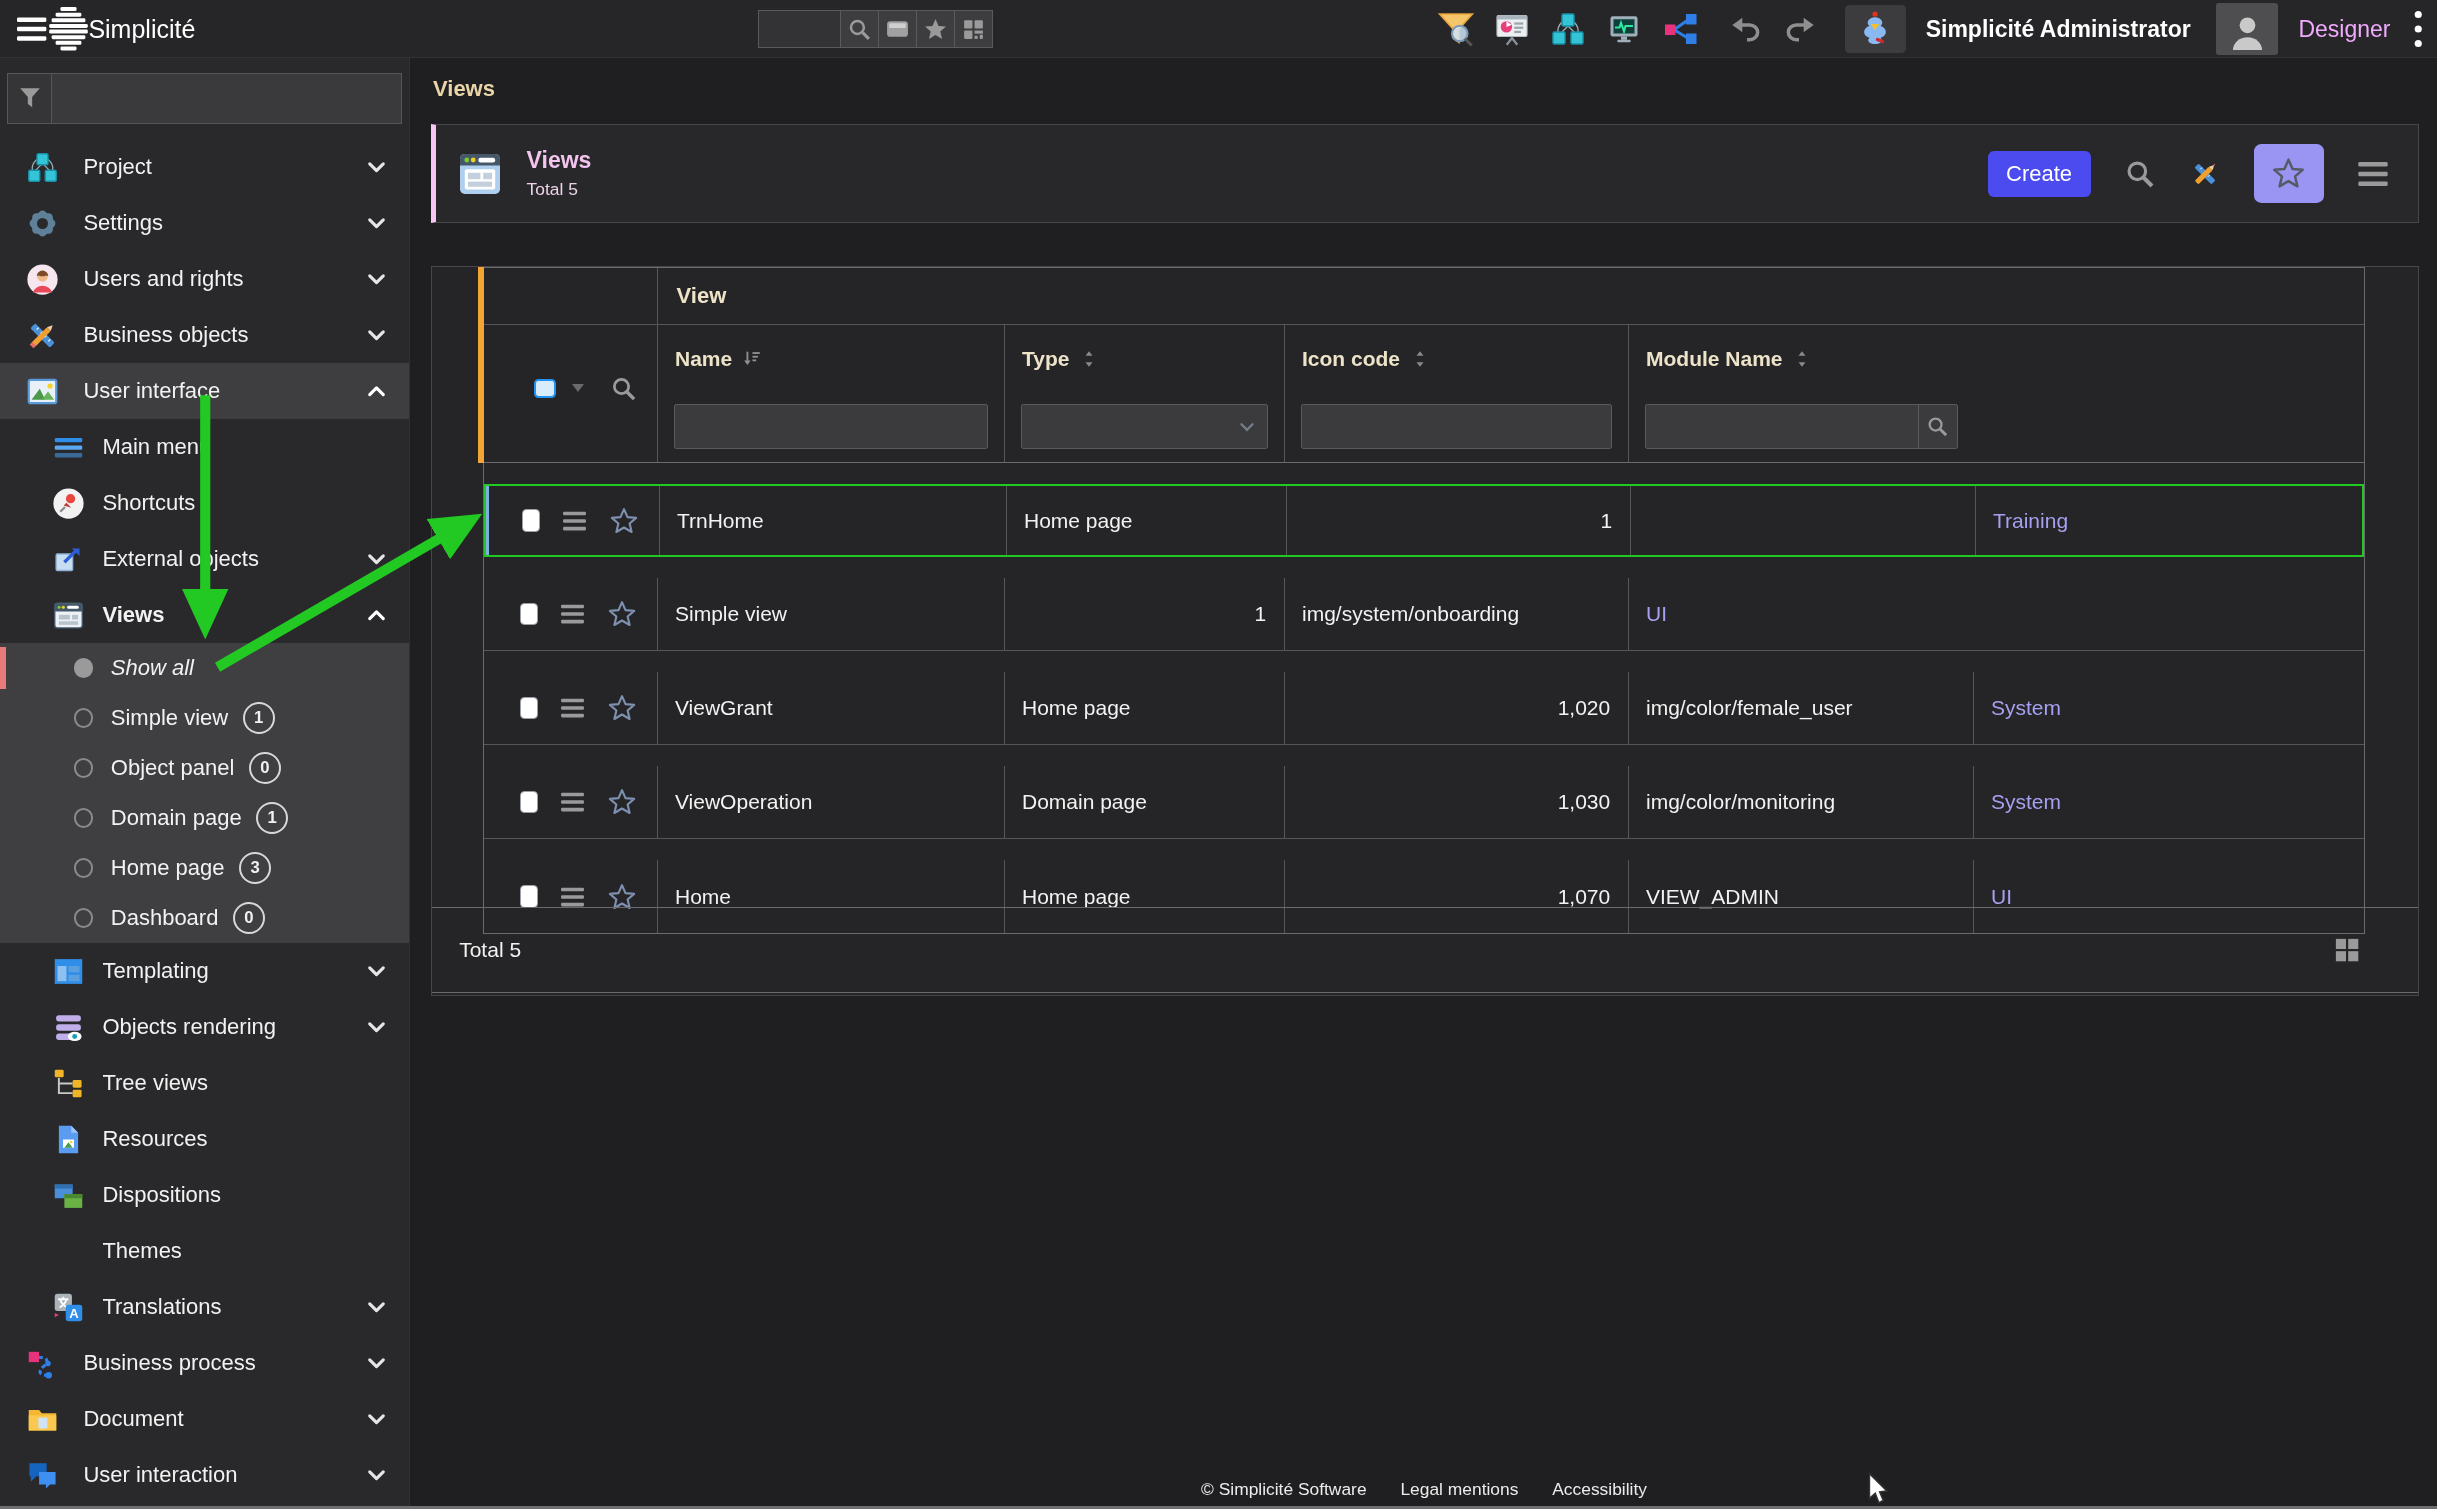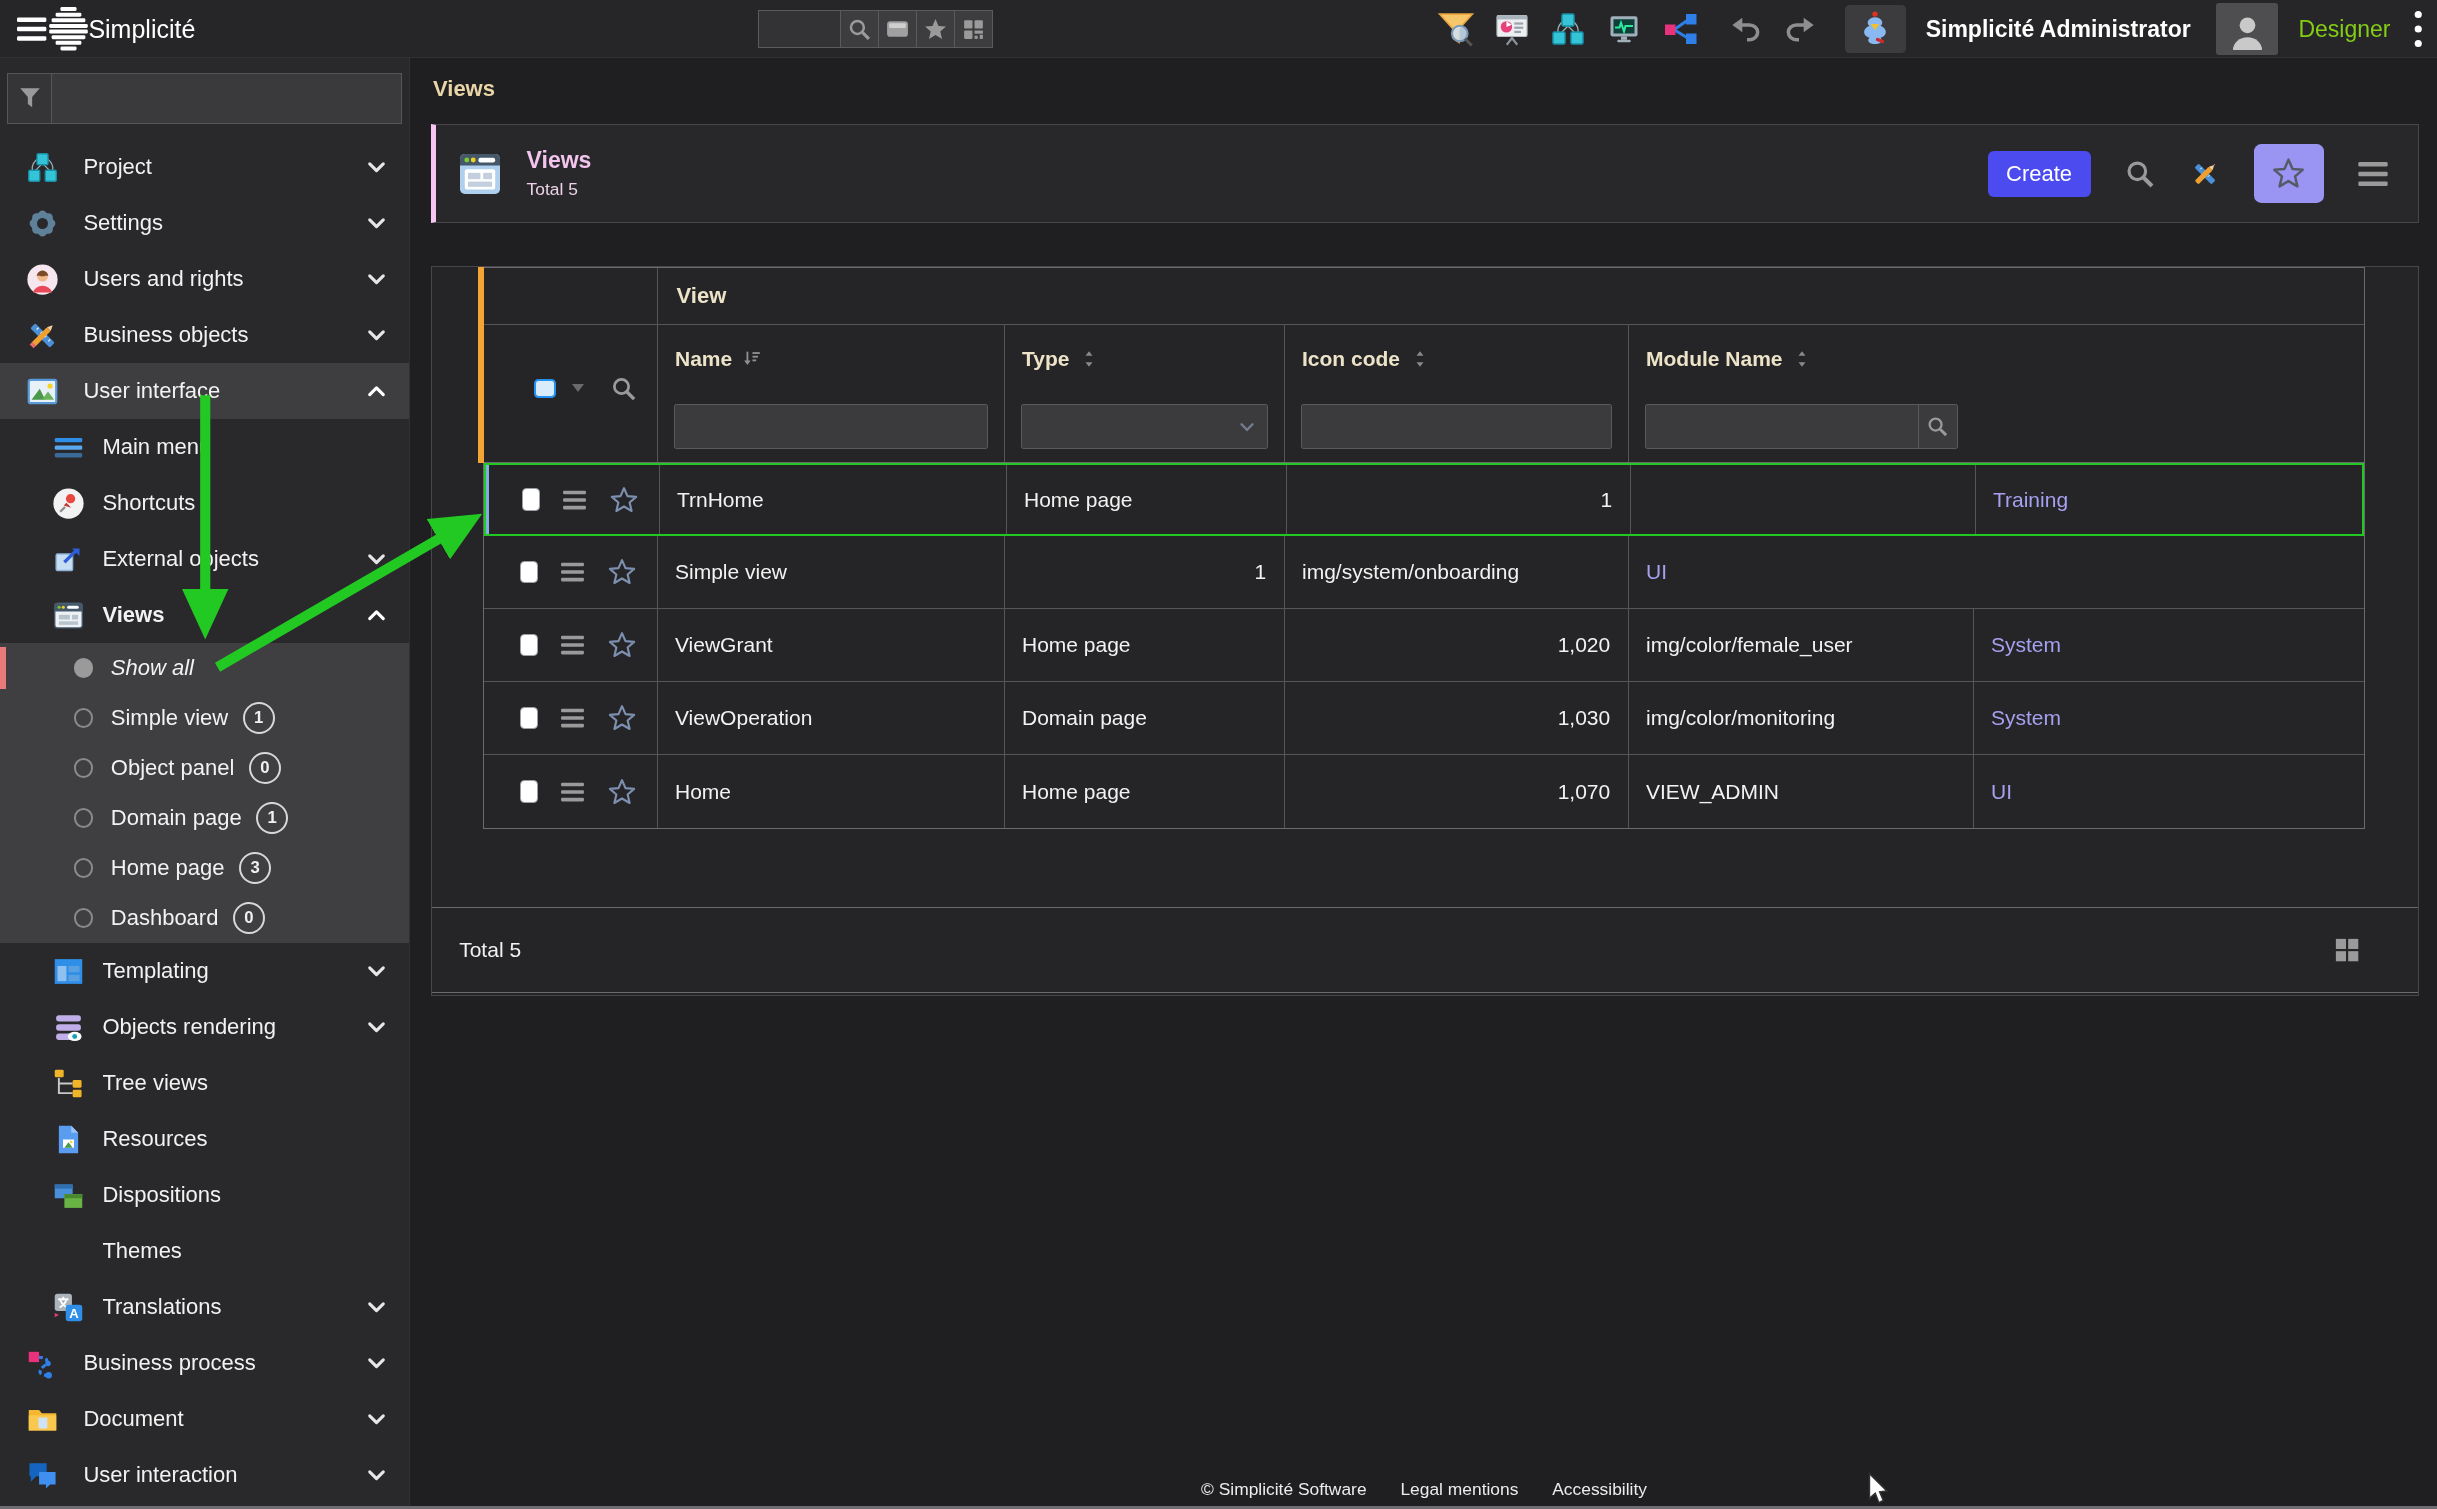--- a/index.html
+++ b/index.html
@@ -21,21 +21,21 @@
             display:flex; align-items:center; justify-content:center; }
   .sg-btn .ico { width:25px; height:25px; }
   .tb-right { position:absolute; right:13px; top:0; height:58px; display:flex; align-items:center; gap:20px; }
   .tb-ico { width:36px; height:36px; }
   .tb-ico-s { width:32px; height:32px; }
   .genie-box { width:61px; height:48px; background:#3c3c3e; border-radius:4.4px; display:flex; align-items:center; justify-content:center; margin-left:10px; }
   .genie-box .ico { width:38px; height:38px; }
   .admin-label { font-size:23px; font-weight:bold; color:#fff; margin-right:5.8px; }
   .avatar-box { width:62px; height:52px; background:#4e4e50; border-radius:2.9px; display:flex; align-items:end; justify-content:center; overflow:hidden; }
   .avatar-box .ico { width:41px; height:44px; }
-  .profile-label { font-size:23px; color:#84cc16; }
+  .profile-label { font-size:23px; color:#f0abfc; }
   .kebab { width:14.5px; height:38px; }
 
   
   .sidebar { position:absolute; left:0; top:58px; width:410px; bottom:0; background:#29292b; border-right:1.5px solid #313134; z-index:4; }
   .filter-bar { position:absolute; left:7.3px; top:14.5px; width:395px; height:51px; display:flex; }
   .filter-btn { width:45px; background:#353537; border:1.5px solid #56565a; display:flex; align-items:center; justify-content:center; }
   .filter-btn .ico { width:26px; height:26px; }
   .filter-input { flex:1; background:#3a3a3d; border:1.5px solid #56565a; border-left:none; outline:none; color:#eee; font-size:19px; padding:0 10px; }
   .nav { position:absolute; left:0; top:81px; right:0; }
   .side-item { position:relative; display:flex; align-items:center; height:56px; cursor:pointer; }
@@ -89,21 +89,21 @@
               border:1.5px solid #5a5a5e; border-radius:2.2px; display:flex; align-items:center; }
   .h-filter input { flex:1; min-width:0; height:100%; background:transparent; border:none; outline:none; color:#eee; font-size:19px; padding:0 8.7px; }
   .sel-chev { width:22px; height:22px; margin-right:8.7px; opacity:.7; }
   .mini-search { width:39px; height:100%; border-left:1.5px solid #5a5a5e; display:flex; align-items:center; justify-content:center; }
   .mini-search .ico { width:23px; height:23px; }
   .tools-head { display:flex; align-items:center; gap:14.5px; padding-top:27.6px; padding-left:33px; }
   .cb-blue { width:22px; height:19.6px; background:#d9ecfc; border:2.2px solid #2492f0; border-radius:4.4px; }
   .cb-tri { width:0; height:0; border-left:6.5px solid transparent; border-right:6.5px solid transparent; border-top:8px solid #6a6a6a; margin-left:1.5px; }
   .hd-mag { width:27.6px; height:27.6px; margin-left:11.6px; }
 
-  .trow { display:grid; grid-template-columns:174px 347px 280px 344px 345px 388px; height:73px; border-bottom:1.5px solid #55555a; position:relative; }
+  .trow { display:grid; grid-template-columns:174px 347px 280px 344px 345px 388px; height:73px; border-bottom:1.5px solid #55555a; position:relative;margin-top:21px; }
   .trow:last-child { border-bottom:none; }
   .t-cell { border-right:1.5px solid #55555a; display:flex; align-items:center; font-size:21px; color:#f2f2f2; padding:0 17.4px; overflow:hidden; }
   .t-cell.right { justify-content:flex-end; }
   .t-cell .mod-link { color:#a6a0f0; cursor:pointer; }
   .t-tools { gap:22px; padding-left:36px; }
   .cb-white { width:18px; height:22.5px; background:#fff; border:1.5px solid #9aa0a8; border-radius:4.4px; flex:0 0 18px; }
   .row-burger { width:25px; height:22px; }
   .row-star { width:30px; height:30px; }
   .trow.selected { border:2.2px solid #23c923; }
   .trow.selected::before { content:""; position:absolute; left:0; top:0; bottom:0; width:3.6px; background:#7fb0e0; }

